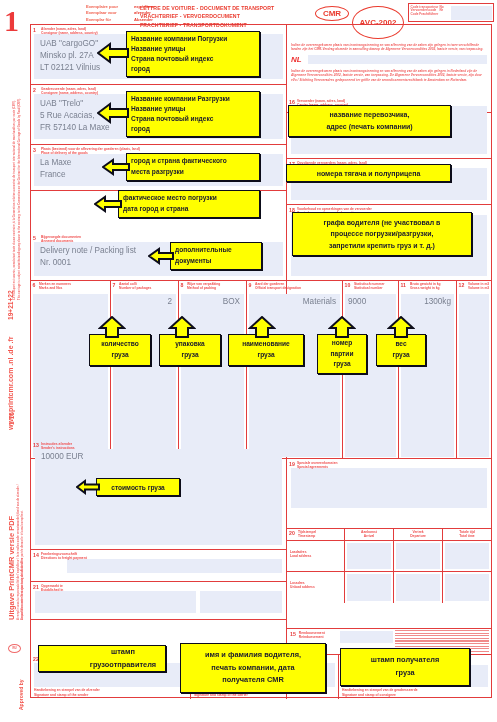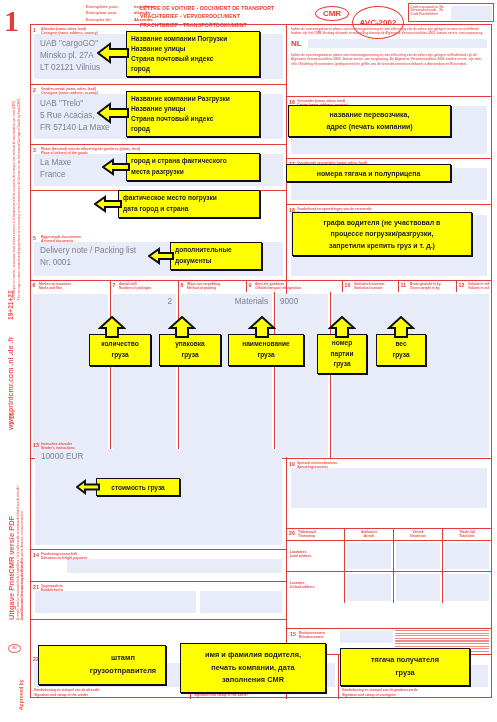--- a/index.html
+++ b/index.html
@@ -209,21 +209,21 @@
         </div>
         <div class="fieldbox" style="margin:0 3px; height:34px; padding:3px 6px;">
           <div class="val">Delivery note / Packing list</div>
           <div class="val">Nr. 0001</div>
         </div>
       </div>
     </div>
 
     <div class="rcol">
 
-      <div class="sec" style="top:0; height:72px; border-bottom:1.4px solid #e23c3c;">
+      <div class="sec" style="top:16px; height:72px; border-bottom:1.4px solid #e23c3c;font-style:italic;">
         <div class="tiny" style="padding:2px 4px 0 4px; line-height:1.45;">Indien de overeengekomen plaats van inontvangstneming en van aflevering van de zaken zijn gelegen in twee verschillende landen zijn het CMR-Verdrag alsmede in aanvulling daarop de Algemene Vervoercondities 2002, laatste versie, van toepassing.</div>
         <div style="display:flex; align-items:center; padding:3px 4px;">
           <span style="font-size:8px; font-weight:bold; color:#ee3030; padding-right:6px;">NL</span>
           <span class="fieldbox" style="flex:1; height:9px;"></span>
         </div>
         <div class="tiny" style="padding:2px 4px 0 4px; line-height:1.45;">Indien de overeengekomen plaats van inontvangstneming en van aflevering van de zaken zijn gelegen in Nederland zijn de Algemene Vervoercondities 2002, laatste versie, van toepassing. De Algemene Vervoercondities 2002, laatste versie, zijn door eVo / Stichting Vervoeradres gedeponeerd ter griffie van de arrondissementsrechtbank te Amsterdam en Rotterdam.</div>
       </div>
 
       <div class="sec" style="top:72px; height:62px;">
         <div class="hd">
@@ -314,28 +314,38 @@
 
       <div style="position:absolute; left:0; top:11px; width:100%; height:167px; display:flex;">
         <div style="width:80px; border-right:1.1px solid #e23c3c; padding:2px;">
           <div class="fieldbox" style="height:100%; padding:2px 4px;"><span class="val"></span></div>
         </div>
         <div style="width:68px; border-right:1.1px solid #e23c3c; padding:2px;">
           <div class="fieldbox" style="height:100%; padding:2px 4px;">
               <div class="val valr">2</div>
             </div>
         </div>
+        <div style="width:68px; border-right:1.1px solid #e23c3c; padding:2px;">
+          <div class="fieldbox" style="height:100%; padding:2px 4px;">
+              <div class="val valr">BOX</div>
+            </div>
+        </div>
         <div style="width:96px; border-right:1.1px solid #e23c3c; padding:2px;">
           <div class="fieldbox" style="height:100%; padding:2px 4px;">
               <div class="val valr">Materials</div>
             </div>
         </div>
         <div style="width:56px; border-right:1.1px solid #e23c3c; padding:2px;">
           <div class="fieldbox" style="height:100%; padding:2px 3px;">
               <div class="val">9000</div>
+            </div>
+        </div>
+        <div style="width:58px; border-right:1.1px solid #e23c3c; padding:2px;">
+          <div class="fieldbox" style="height:100%; padding:2px 3px;">
+              <div class="val valr">1300kg</div>
             </div>
         </div>
         <div style="flex:1; padding:2px;">
           <div class="fieldbox" style="height:100%; padding:2px 3px;">
               <div class="val valr"></div>
             </div>
         </div>
       </div>
     </div>
 
@@ -645,35 +655,35 @@
   </div>
 
   <div class="callout" style="left:292px; top:212px; width:180px; height:44px; font-size:7px; line-height:1.65;">
     <div class="inner">
       <span class="l">графа водителя (не участвовал в</span>
       <span class="l">процессе погрузки/разгрузки,</span>
       <span class="l">запретили крепить груз и т. д.)</span>
     </div>
   </div>
 
-  <div class="callout" style="left:38px; top:645px; width:128px; height:40px; font-size:7.4px; line-height:1.7;padding-left:42px;">
+  <div class="callout" style="left:38px; top:645px; width:128px; height:27px; font-size:7.4px; line-height:1.7;padding-left:42px;">
     <div class="inner">
       <span class="l">штамп</span>
       <span class="l">грузоотправителя</span>
     </div>
   </div>
 
   <div class="callout" style="left:180px; top:643px; width:146px; height:50px; font-size:7.4px; line-height:1.7;">
     <div class="inner">
       <span class="l">имя и фамилия водителя,</span>
       <span class="l">печать компании, дата</span>
-      <span class="l">заполнения CMR</span>
+      <span class="l">получателя CMR</span>
     </div>
   </div>
 
   <div class="callout" style="left:340px; top:648px; width:130px; height:38px; font-size:7.4px; line-height:1.7;">
     <div class="inner">
-      <span class="l">тягача получателя</span>
+      <span class="l">штамп получателя</span>
       <span class="l">груза</span>
     </div>
   </div>
 
 </div>
 
 </body></html>

